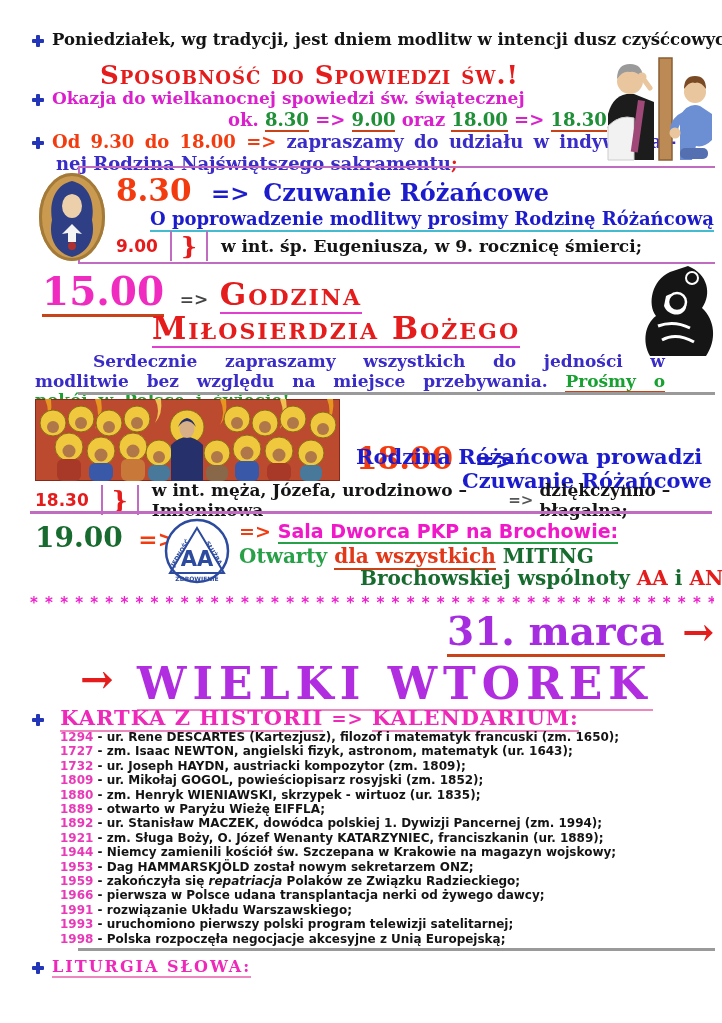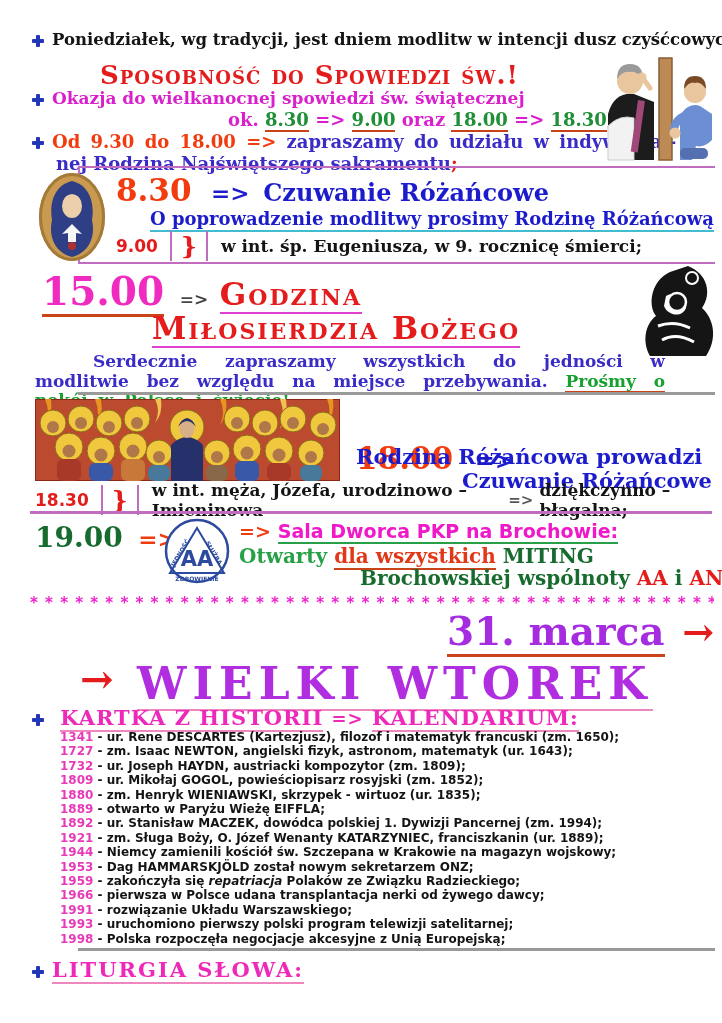--- a/index.html
+++ b/index.html
@@ -257,34 +257,34 @@
 </div>
 
 <div class="abs b" style="left:32px;top:705px;font-size:21px;letter-spacing:1px;">
   <span class="cross"></span>
   <span class="u-pink" style="color:var(--pinkmag);">KARTKA Z HISTORII</span>
   <span style="color:var(--pinkmag);font-size:18px;">=&gt;</span>
   <span class="u-pink" style="color:var(--pinkmag);">KALENDARIUM:</span>
 </div>
 
 <div class="abs" style="left:60px;top:730px;">
-    <div class="hist-row"><span class="hist-year">1341</span> <span>- ur. Rene DESCARTES (Kartezjusz), filozof i matematyk francuski (zm. 1650);</span></div>
+    <div class="hist-row"><span class="hist-year">1294</span> <span>- ur. Rene DESCARTES (Kartezjusz), filozof i matematyk francuski (zm. 1650);</span></div>
     <div class="hist-row"><span class="hist-year">1727</span> <span>- zm. Isaac NEWTON, angielski fizyk, astronom, matematyk (ur. 1643);</span></div>
     <div class="hist-row"><span class="hist-year">1732</span> <span>- ur. Joseph HAYDN, austriacki kompozytor (zm. 1809);</span></div>
     <div class="hist-row"><span class="hist-year">1809</span> <span>- ur. Mikołaj GOGOL, powieściopisarz rosyjski (zm. 1852);</span></div>
     <div class="hist-row"><span class="hist-year">1880</span> <span>- zm. Henryk WIENIAWSKI, skrzypek - wirtuoz (ur. 1835);</span></div>
     <div class="hist-row"><span class="hist-year">1889</span> <span>- otwarto w Paryżu Wieżę EIFFLA;</span></div>
     <div class="hist-row"><span class="hist-year">1892</span> <span>- ur. Stanisław MACZEK, dowódca polskiej 1. Dywizji Pancernej (zm. 1994);</span></div>
     <div class="hist-row"><span class="hist-year">1921</span> <span>- zm. Sługa Boży, O. Józef Wenanty KATARZYNIEC, franciszkanin (ur. 1889);</span></div>
     <div class="hist-row"><span class="hist-year">1944</span> <span>- Niemcy zamienili kościół św. Szczepana w Krakowie na magazyn wojskowy;</span></div>
     <div class="hist-row"><span class="hist-year">1953</span> <span>- Dag HAMMARSKJÖLD został nowym sekretarzem ONZ;</span></div>
     <div class="hist-row"><span class="hist-year">1959</span> <span>- zakończyła się </span><span style="font-style: italic;">repatriacja</span><span> Polaków ze Związku Radzieckiego;</span></div>
     <div class="hist-row"><span class="hist-year">1966</span> <span>- pierwsza w Polsce udana transplantacja nerki od żywego dawcy;</span></div>
     <div class="hist-row"><span class="hist-year">1991</span> <span>- rozwiązanie Układu Warszawskiego;</span></div>
     <div class="hist-row"><span class="hist-year">1993</span> <span>- uruchomiono pierwszy polski program telewizji satelitarnej;</span></div>
     <div class="hist-row"><span class="hist-year">1998</span> <span>- Polska rozpoczęła negocjacje akcesyjne z Unią Europejską;</span></div>
   </div>
 
 <div class="hline" style="left:78px;top:948px;width:637px;height:3px;background:var(--gray);"></div>
 
-<div class="abs b" style="left:32px;top:957px;font-size:21px;letter-spacing:2px;">
+<div class="abs b" style="left:32px;top:957px;font-size:16px;letter-spacing:2px;">
   <span class="cross"></span><span class="u-pink" style="color:var(--pinkmag);">LITURGIA SŁOWA:</span>
 </div>
 
 </body></html>

